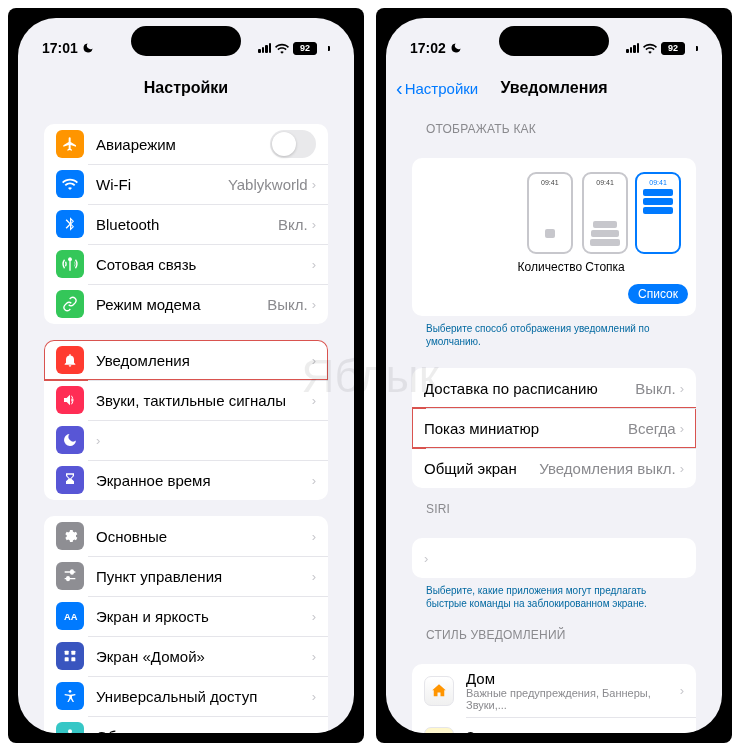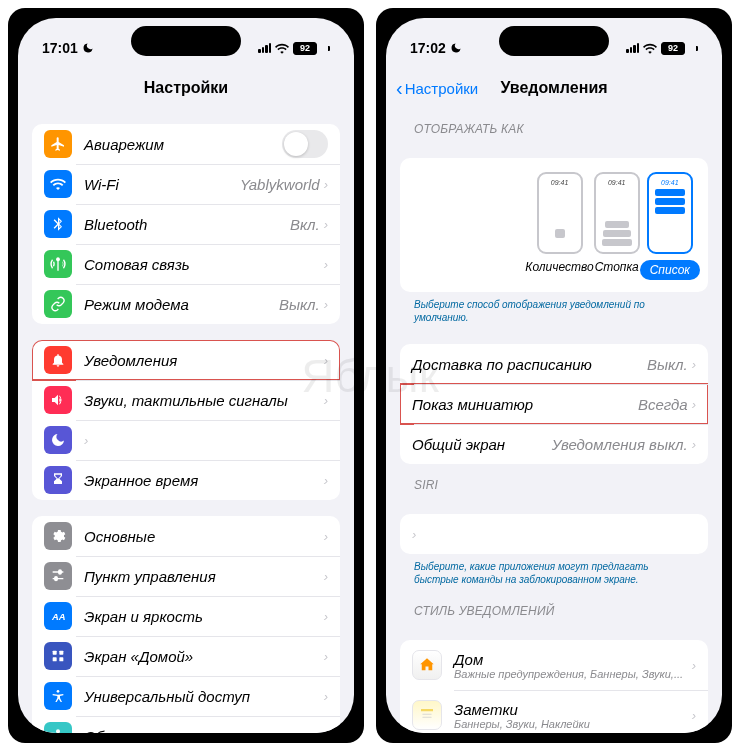--- a/index.html
+++ b/index.html
@@ -1,35 +1,35 @@
 <!DOCTYPE html>
 <html><head>
 <meta charset="utf-8">
 <style>
   * { box-sizing: border-box; margin: 0; padding: 0; font-family: -apple-system, BlinkMacSystemFont, "Segoe UI", Helvetica, Arial, sans-serif; }
   body { background: #fff; width: 740px; height: 751px; position: relative; display: flex; gap: 12px; padding: 8px; }
-  .phone { flex: 1; background: #000; border-radius: 17px; padding: 10px; position: relative; overflow: hidden; }
+  .phone { flex: 1; background: #000; border-radius: 8px; padding: 10px; position: relative; overflow: hidden; }
   .screen { background: #f2f2f7; border-radius: 38px; height: 100%; overflow: hidden; position: relative; }
   .notch { position: absolute; top: 18px; left: 50%; transform: translateX(-50%); width: 110px; height: 30px; background: #000; border-radius: 18px; z-index: 10; }
   .status-bar { height: 50px; display: flex; justify-content: space-between; align-items: center; padding: 10px 24px 0; font-size: 14px; font-weight: 600; }
   .status-left { display: flex; align-items: center; gap: 4px; }
   .status-right { display: flex; align-items: center; gap: 4px; }
   .moon { width: 12px; height: 12px; }
   .signal-bars { display: flex; gap: 1px; align-items: flex-end; }
   .signal-bars span { width: 2.5px; background: #000; border-radius: 1px; }
   .signal-bars span:nth-child(1){height:4px} .signal-bars span:nth-child(2){height:6px} .signal-bars span:nth-child(3){height:8px} .signal-bars span:nth-child(4){height:10px}
   .wifi-icon { width: 14px; height: 11px; }
   .battery { display: flex; align-items: center; gap: 11px; }
   .battery-body { width: 24px; height: 13px; border: 1px solid #000; border-radius: 3px; background: #000; color: #fff; font-size: 9px; font-weight: 700; display: flex; align-items: center; justify-content: center; }
   .battery-tip { width: 2px; height: 5px; background: #000; border-radius: 0 1px 1px 0; }
   .nav-header { height: 40px; display: flex; align-items: center; justify-content: center; position: relative; padding: 0 12px; }
   .nav-title { font-size: 16px; font-weight: 600; }
   .back-btn { position: absolute; left: 10px; display: flex; align-items: center; color: #007aff; font-size: 15px; gap: 2px; }
   .back-chevron { font-size: 20px; line-height: 1; }
-  .content { height: calc(100% - 90px); overflow: hidden; padding: 0 14px; font-style: italic; }
+  .content { height: calc(100% - 90px); overflow: hidden; padding: 0 26px; }
   .group { background: #fff; border-radius: 10px; margin-top: 16px; overflow: hidden; }
   .group-header { font-size: 12px; color: #8a8a8e; text-transform: uppercase; padding: 14px 14px 6px; letter-spacing: 0.2px; }
   .group-footer { font-size: 10px; color: #0369a1; padding: 6px 14px 4px; line-height: 1.3; }
   .row { display: flex; align-items: center; height: 40px; padding: 0 12px; position: relative; }
   .row + .row::before { content: ""; position: absolute; left: 44px; right: 0; top: 0; height: 1px; background: #e5e5ea; }
   .row.no-icon + .row::before { left: 14px; }
   .row.no-icon::before { left: 14px; }
   .icon-box { width: 28px; height: 28px; border-radius: 6px; display: flex; align-items: center; justify-content: center; margin-right: 12px; flex-shrink: 0; }
   .icon-box svg { width: 16px; height: 16px; fill: #fff; }
   .row-label { flex: 1; font-size: 15px; color: #000; }
@@ -47,21 +47,21 @@
   .da-time { font-size: 7px; text-align: center; color: #444; padding-top: 2px; }
   .da-phone.selected .da-time { color: #007aff; }
   .da-lines { display: flex; flex-direction: column; gap: 2px; margin-top: 3px; align-items: center; }
   .da-lines span { width: 30px; height: 7px; background: #c7c7cc; border-radius: 2px; }
   .da-phone.selected .da-lines span { background: #007aff; }
   .da-count .da-lines span { width: 10px; height: 9px; margin-top: 40px; }
   .da-stack .da-lines span { width: 30px; }
   .da-stack .da-lines span:nth-child(1) { width: 24px; margin-top: 32px; }
   .da-stack .da-lines span:nth-child(2) { width: 28px; }
   .da-label { font-size: 12px; color: #000; }
-  .da-label.pill { background: #007aff; color: #fff; padding: 3px 10px; border-radius: 10px; }
+  .da-label.pill { background: #007aff; color: #fff; padding: 3px 10px; border-radius: 10px; margin-top: 24px; }
   
   .app-row { display: flex; align-items: center; padding: 6px 12px; position: relative; min-height: 50px; }
   .app-row + .app-row::before { content:""; position:absolute; left:54px; right:0; top:0; height:1px; background:#e5e5ea; }
   .app-icon { width: 30px; height: 30px; border-radius: 7px; margin-right: 12px; display: flex; align-items: center; justify-content: center; flex-shrink: 0; }
   .app-text { flex: 1; display: flex; flex-direction: column; }
   .app-title { font-size: 15px; color: #000; }
   .app-sub { font-size: 11px; color: #8a8a8e; }
   .watermark { position: absolute; top: 50%; left: 50%; transform: translate(-50%,-50%); font-size: 46px; color: rgba(0,0,0,.07); font-weight: 400; pointer-events: none; z-index: 20; }
 </style>
 </head>

